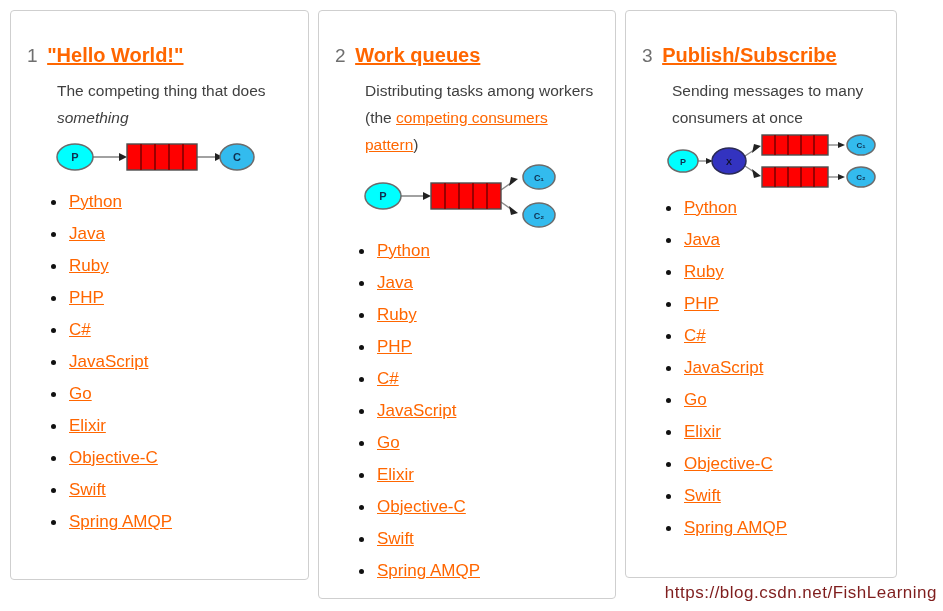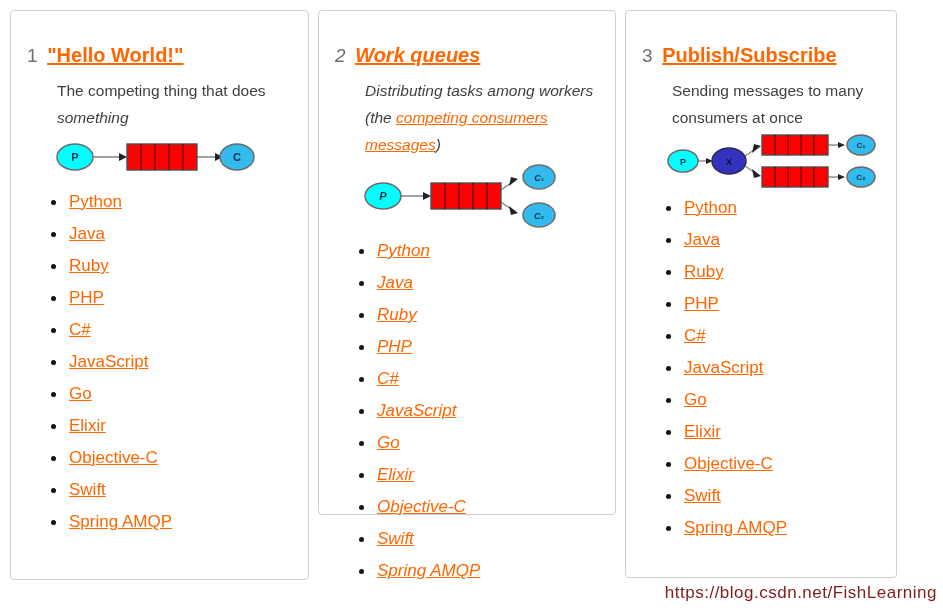--- a/index.html
+++ b/index.html
@@ -15,21 +15,21 @@
     padding:10px 0 0 10px;
   }
   .card{
     box-sizing:border-box;
     background:#ffffff;
     border:1px solid #cfcfcf;
     border-radius:4px;
     padding:0 16px;
   }
   .card-1{width:299px;height:570px;}
-  .card-2{width:298px;height:505px;font-style:italic;}
+  .card-2{width:298px;height:589px;}
   .card-3{width:272px;height:568px;}
 
   h2.tut-heading{
     margin:33px 0 10px 0;
     font-size:20px;
     line-height:22px;
     font-weight:700;
     white-space:nowrap;
   }
   .tut-num{
@@ -147,21 +147,21 @@
       </ul>
   </div>
 
   <div class="card card-2">
     <h2 class="tut-heading">
       <span class="tut-num">2</span>
       <a class="tut-title">Work queues</a>
     </h2>
     <p class="desc">
       <span>Distributing tasks among workers (the</span>
-      <a>competing consumers messages</a><span>)</span>
+      <a>competing consumers pattern</a><span>)</span>
     </p>
     <div class="diagram">
       <svg width="205" height="64" viewBox="0 0 205 64">
         <line x1="38" y1="32" x2="60" y2="32" stroke="#8a8a8a" stroke-width="1.6"></line>
         <polygon points="60,28 68,32 60,36" fill="#222"></polygon>
         <line x1="138" y1="26" x2="148" y2="19" stroke="#8a8a8a" stroke-width="1.4"></line>
         <polygon points="146,22 155,15 148,13" fill="#222"></polygon>
         <line x1="138" y1="38" x2="148" y2="45" stroke="#8a8a8a" stroke-width="1.4"></line>
         <polygon points="146,42 155,49 148,51" fill="#222"></polygon>
         <rect x="68" y="19" width="70" height="26" fill="#ff0000" stroke="#4d4d4d" stroke-width="1.4"></rect>

